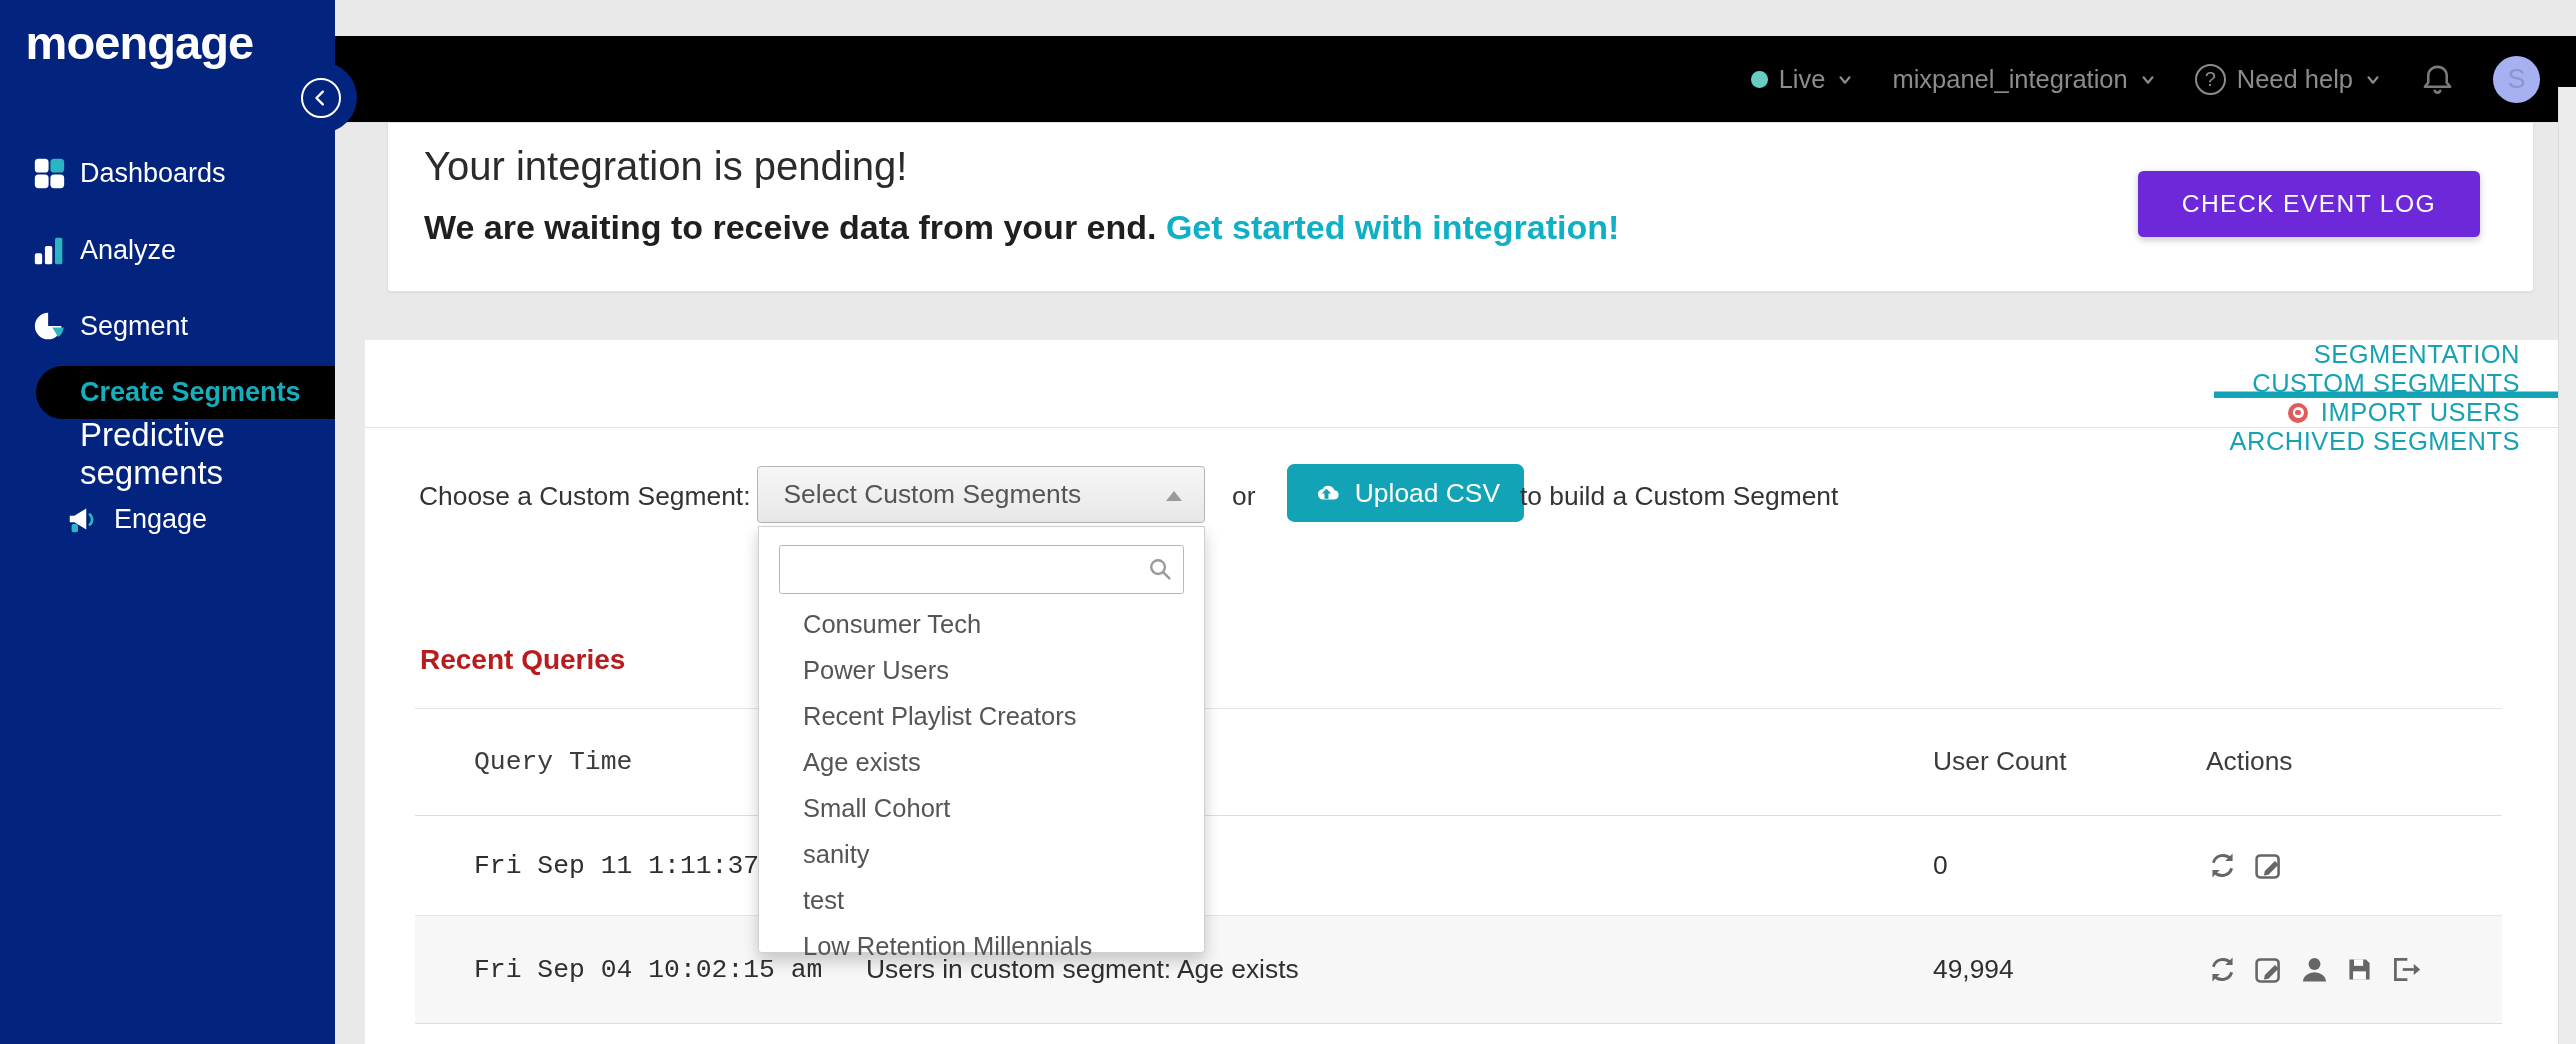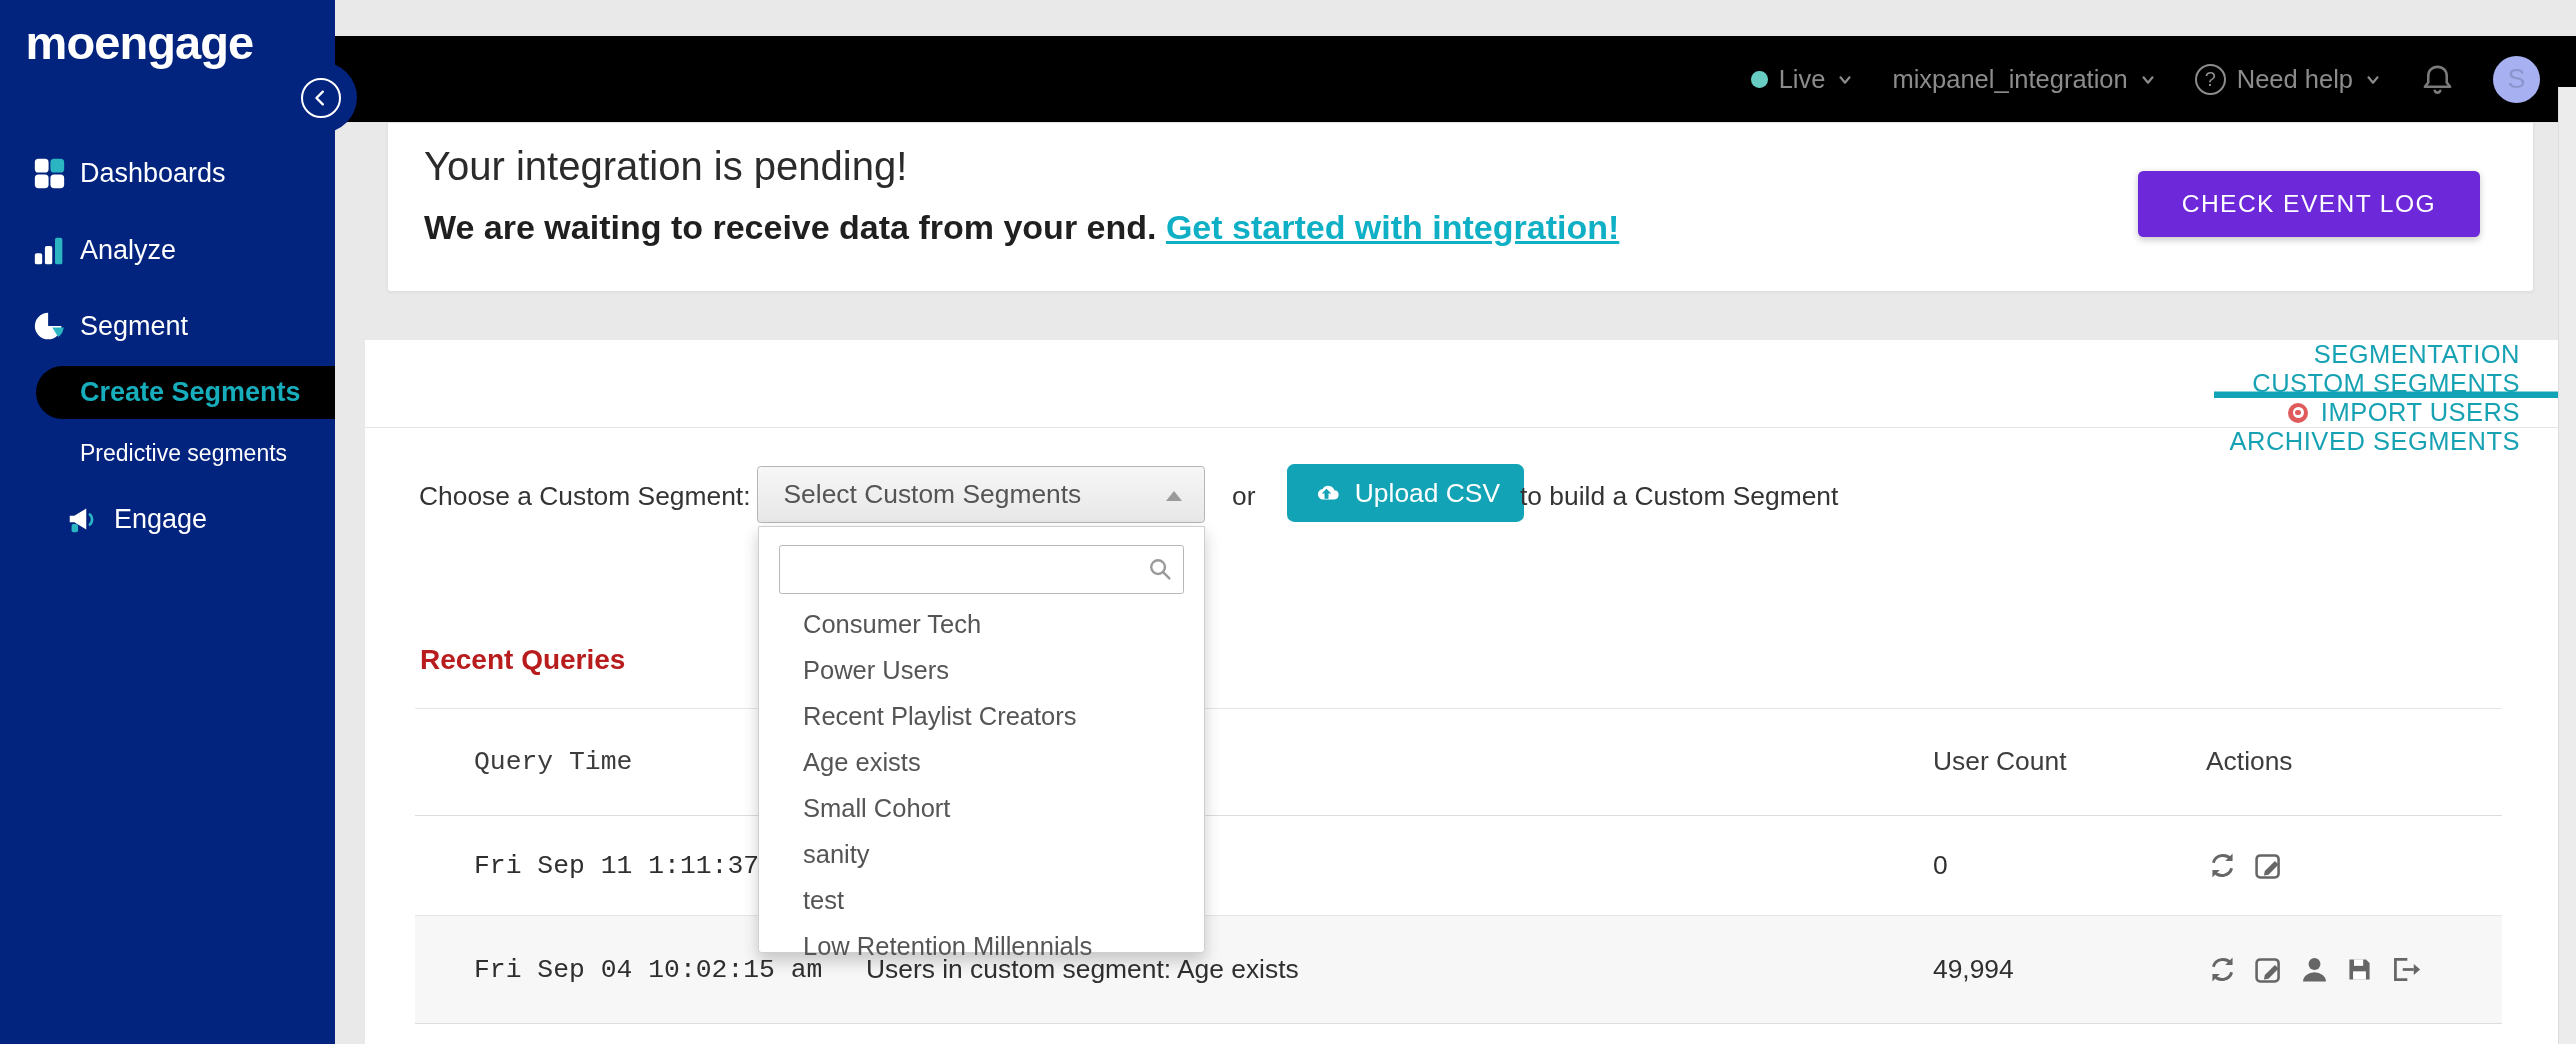--- a/index.html
+++ b/index.html
@@ -62,32 +62,32 @@
   .nav-dashboards { top: 146px; }
   .nav-analyze { top: 223px; }
   .nav-segment { top: 299px; }
   .nav-pill {
     position: absolute; left: 36px; right: 0; top: 366px; height: 53px;
     background: #000000; border-radius: 26.4px 0 0 26.4px;
     display: flex; align-items: center; cursor: pointer;
   }
   .nav-pill .nlabel { margin-left: 44px; color: #16aebd; font-size: 27px; font-weight: 600; }
   .nav-predictive { top: 427px; height: 53px; }
-  .nav-predictive .nlabel { left: 80px; font-size: 23px; }
+  .nav-predictive .nlabel { left: 80px; font-size: 33px; }
   .nav-engage { top: 492px; margin-left: 34px; }
 
   
   .banner {
     position: absolute; left: 387px; top: 114px; width: 2147px; height: 178px;
     background: #fff; border: 0.9px solid #e1e1e1; border-radius: 3.6px;
     box-shadow: 0 0.9px 2.7px rgba(0,0,0,0.05); z-index: 5;
   }
   .banner-title { position: absolute; left: 36px; top: 29px; font-size: 40px; color: #2b2b2b; }
   .banner-sub { position: absolute; left: 36px; top: 93px; font-size: 34px; font-weight: 700; color: #1f1f1f; }
-  .banner-link { color: #0fb0c5; cursor: pointer; text-decoration: underline; }
+  .banner-link { color: #0fb0c5; cursor: pointer; }
   .banner-btn {
     position: absolute; right: 53px; top: 56px; height: 66px; padding: 0 44px;
     background: #6d28d9; color: #fff; border: none; border-radius: 5.5px;
     font-size: 24.6px; letter-spacing: 1.4px; cursor: pointer;
     box-shadow: 0 2.7px 7.3px rgba(0,0,0,0.22);
     font-family: inherit;
   }
 
   
   .panel {

